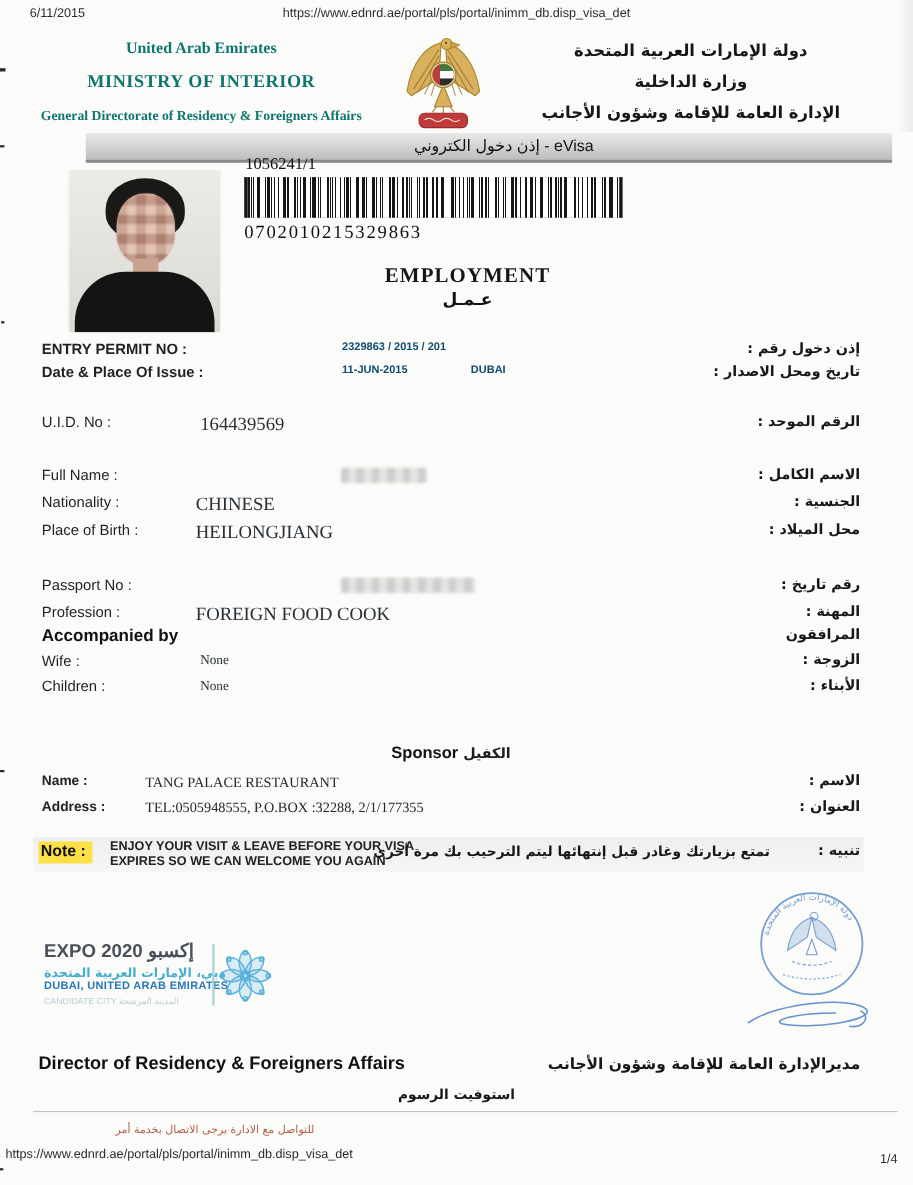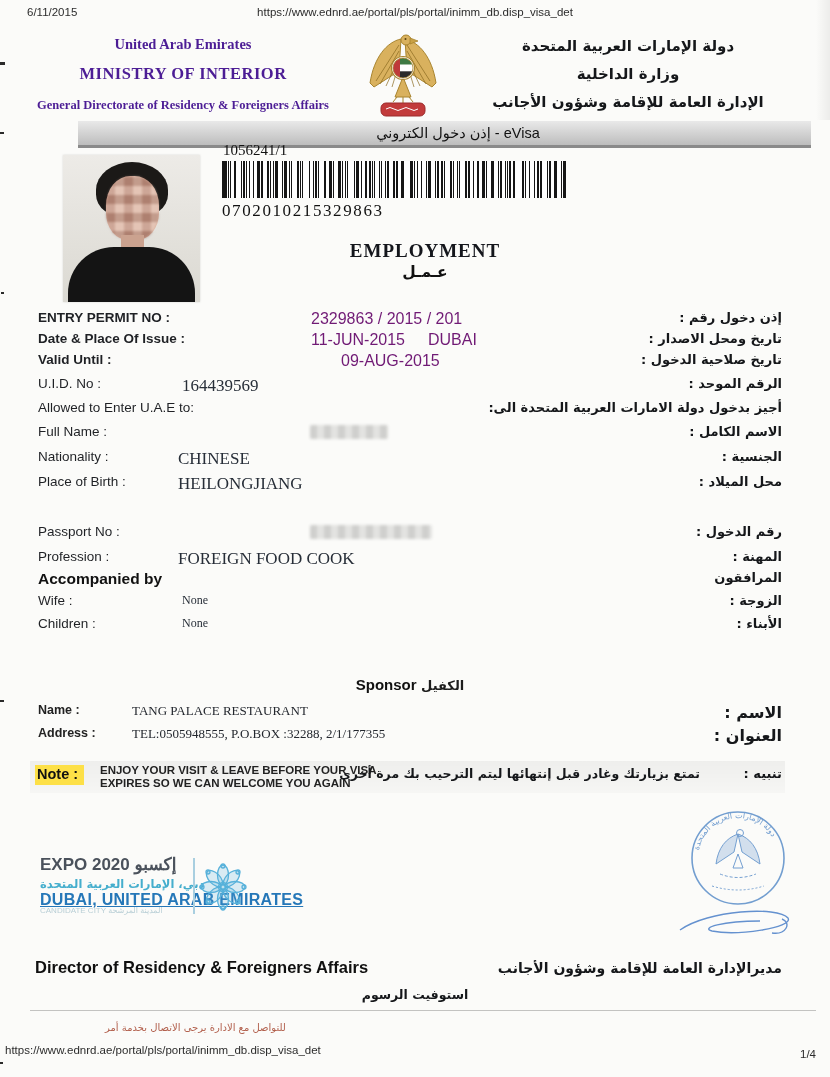--- a/index.html
+++ b/index.html
@@ -5,21 +5,21 @@
   html,body{margin:0;padding:0;}
   body{width:830px;height:1077px;position:relative;background:#fbfbf9;
        font-family:"Liberation Sans", sans-serif;color:#1d1d1d;overflow:hidden;}
   .abs{position:absolute;}
   .ar{font-family:"DejaVu Sans", sans-serif;direction:rtl;}
   .serif{font-family:"Liberation Serif", serif;}
   
   .ph-date{left:27px;top:6px;font-size:11.5px;color:#2c2c2c;}
   .ph-url{left:0;right:0;top:6px;text-align:center;font-size:11.5px;color:#2c2c2c;}
   
-  .hdr-en{left:18px;top:36px;width:330px;text-align:center;font-family:"Liberation Serif",serif;font-weight:bold;color:#4c1d95;}
+  .hdr-en{left:18px;top:36px;width:330px;text-align:center;font-family:"Liberation Serif",serif;font-weight:bold;color:#0f766e;}
   .hdr-en .l1{font-size:14.5px;margin-bottom:11px;}
   .hdr-en .l2{font-size:16.5px;letter-spacing:.5px;margin-bottom:14px;}
   .hdr-en .l3{font-size:12.5px;}
   .hdr-ar{right:42px;top:37px;width:320px;text-align:center;font-weight:bold;color:#15171a;}
   .hdr-ar div{font-size:15px;margin-bottom:10px;}
   
   .banner{left:78px;top:121px;width:706px;height:24px;
           background:linear-gradient(#e9e9e9,#bdbdbd);border-bottom:3px solid #8a8a8a;
           text-align:center;line-height:24px;font-weight:normal;font-size:14.5px;color:#111;padding-left:27px;}
   
@@ -40,42 +40,42 @@
        repeating-linear-gradient(90deg, transparent 0 11px, #fff 11px 14px),
        repeating-linear-gradient(90deg, #161616 0 2px, #fff 2px 3px, #161616 3px 4px, #fff 4px 5px, #161616 5px 8px, #fff 8px 9px);}
   .bnumber{left:222px;top:201px;font-size:17px;letter-spacing:1.6px;color:#111;}
   .vtype-ar{left:222px;top:219px;width:406px;text-align:center;font-weight:bold;font-size:15.5px;color:#111;margin-top:44px;}
   .vtype-en{left:222px;top:240px;width:406px;text-align:center;font-family:"Liberation Serif",serif;font-weight:bold;font-size:19px;letter-spacing:1px;color:#14161c;}
   
   .fields{left:30px;top:308px;width:770px;height:330px;}
   .frow{position:absolute;left:0;width:100%;height:20px;}
   .flbl{position:absolute;left:8px;font-size:13.5px;color:#1f2125;}
   .b{font-weight:bold;}
-  .fval-top{position:absolute;left:281px;font-weight:normal;font-size:16px;color:#701a75;}
+  .fval-top{position:absolute;left:281px;font-weight:bold;font-size:10px;color:#0c4a6e;}
   .fval{position:absolute;left:148px;font-family:"Liberation Serif",serif;font-size:17px;color:#272e38;}
   .far{position:absolute;right:18px;font-size:13px;font-weight:bold;color:#15171a;white-space:nowrap;}
   .redact{position:absolute;height:14px;top:1px;border-radius:2px;filter:blur(1.5px);
      background:repeating-linear-gradient(90deg,#cfcfcd 0 7px,#e3e3e1 7px 14px),#d8d8d6;}
   .sec-title{font-weight:bold;font-size:15px;color:#111;}
   
   .sponsor-title{left:0;right:0;top:676px;text-align:center;}
   .sponsor-title .ar{font-size:13px;font-weight:bold;margin-right:10px;}
   .slbl{position:absolute;left:38px;font-size:12.5px;font-weight:bold;color:#222;}
   .sval{position:absolute;left:132px;font-family:"Liberation Serif",serif;font-size:13px;color:#23272e;}
-  .sar{position:absolute;right:48px;font-size:16px;font-weight:bold;color:#15171a;}
+  .sar{position:absolute;right:48px;font-size:13px;font-weight:bold;color:#15171a;}
   
   .note-band{left:30px;top:761px;width:755px;height:32px;background:linear-gradient(rgba(0,0,0,.05),rgba(0,0,0,.02));}
   .note-lbl{left:35px;top:765px;font-size:14.5px;font-weight:bold;background:#fde047;padding:1px 6px 3px 2px;color:#111;}
   .note-txt{left:100px;top:764px;font-size:11.5px;font-weight:bold;line-height:12.5px;color:#222;}
   .note-ar-txt{right:130px;top:766px;font-size:12.5px;font-weight:bold;color:#15171a;}
   .note-ar-lbl{right:48px;top:766px;font-size:13px;font-weight:bold;color:#15171a;}
   
   .expo-l1{left:40px;top:854px;font-size:17px;font-weight:bold;color:#4a515b;}
   .expo-l2{left:40px;top:877px;font-size:11.5px;font-weight:bold;color:#45aecd;}
-  .expo-l3{left:40px;top:891px;font-size:16px;font-weight:bold;color:#2577b8;letter-spacing:.3px;text-decoration:underline;}
+  .expo-l3{left:40px;top:891px;font-size:10px;font-weight:bold;color:#2577b8;letter-spacing:.3px;}
   .expo-l4{left:40px;top:906px;font-size:8px;color:#b9cfd6;}
   .expo-sep{left:193px;top:858px;width:2px;height:56px;background:#a9cfe0;}
   .expo-flower{left:198px;top:862px;}
   
   .stamp{left:660px;top:806px;}
   
   .dir-en{left:35px;top:958px;font-size:16.5px;font-weight:bold;color:#101010;}
   .dir-ar{right:48px;top:960px;font-size:14px;font-weight:bold;color:#15171a;}
   .fees{left:0;right:0;top:987px;text-align:center;font-size:12.5px;font-weight:bold;color:#15171a;}
   .rule{left:30px;top:1010px;width:786px;height:1px;background:#c3c3c1;}
@@ -157,53 +157,44 @@
     <span class="flbl b">ENTRY PERMIT NO :</span>
     <span class="fval-top">2329863 / 2015 / 201</span>
     <span class="far ar">إذن دخول رقم :</span>
   </div>
   <div class="frow" style="top:23px">
     <span class="flbl b">Date &amp; Place Of Issue :</span>
     <span class="fval-top">11-JUN-2015</span>
     <span class="fval-top" style="left:398px">DUBAI</span>
     <span class="far ar">تاريخ ومحل الاصدار :</span>
   </div>
-  <div class="frow" style="top:44px">
-    <span class="flbl b">Valid Until :</span>
-    <span class="fval-top" style="left:311px">09-AUG-2015</span>
-    <span class="far ar">تاريخ صلاحية الدخول :</span>
-  </div>
   <div class="frow" style="top:68px">
     <span class="flbl">U.I.D. No :</span>
     <span class="fval" style="left:152px">164439569</span>
     <span class="far ar">الرقم الموحد :</span>
   </div>
-  <div class="frow" style="top:92px">
-    <span class="flbl">Allowed to Enter U.A.E to:</span>
-    <span class="far ar">أجيز بدخول دولة الامارات العربية المتحدة الى:</span>
-  </div>
   <div class="frow" style="top:116px">
     <span class="flbl">Full Name :</span>
     <span class="redact" style="left:280px;width:78px"></span>
     <span class="far ar">الاسم الكامل :</span>
   </div>
   <div class="frow" style="top:141px">
     <span class="flbl">Nationality :</span>
     <span class="fval">CHINESE</span>
     <span class="far ar">الجنسية :</span>
   </div>
   <div class="frow" style="top:166px">
     <span class="flbl">Place of Birth :</span>
     <span class="fval">HEILONGJIANG</span>
     <span class="far ar">محل الميلاد :</span>
   </div>
   <div class="frow" style="top:216px">
     <span class="flbl">Passport No :</span>
     <span class="redact" style="left:280px;width:122px"></span>
-    <span class="far ar">رقم الدخول :</span>
+    <span class="far ar">رقم تاريخ :</span>
   </div>
   <div class="frow" style="top:241px">
     <span class="flbl">Profession :</span>
     <span class="fval">FOREIGN FOOD COOK</span>
     <span class="far ar">المهنة :</span>
   </div>
   <div class="frow" style="top:262px">
     <span class="flbl sec-title" style="font-size:15.5px">Accompanied by</span>
     <span class="far ar">المرافقون</span>
   </div>

